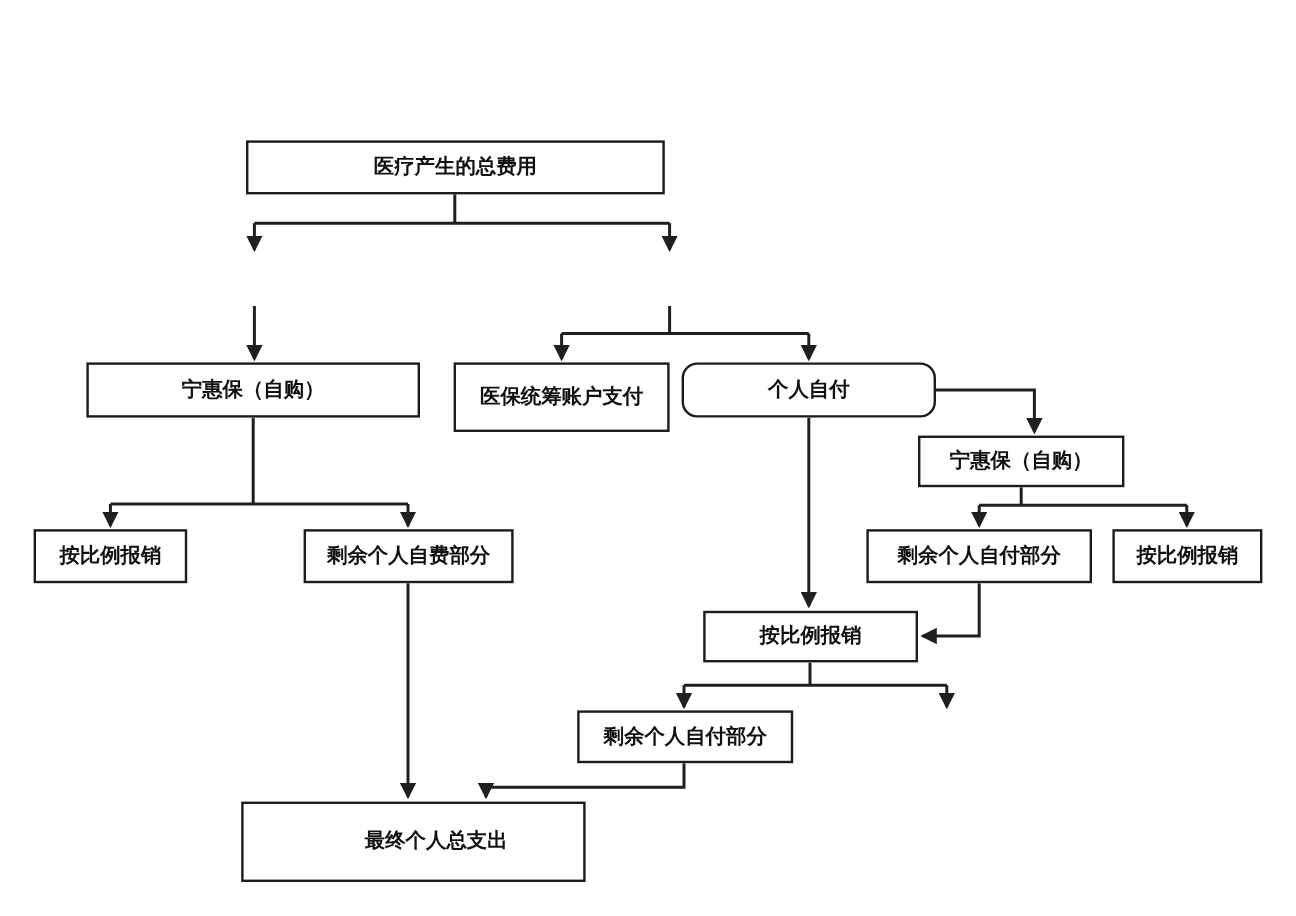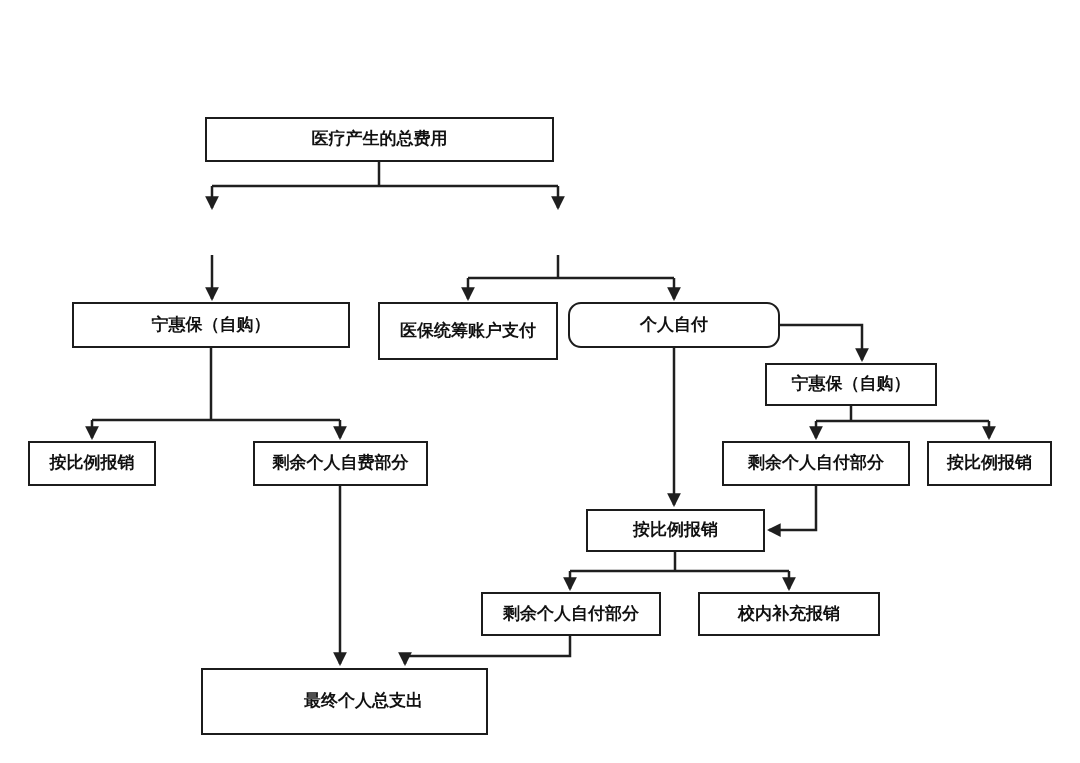--- a/index.html
+++ b/index.html
@@ -122,17 +122,16 @@
   <div class="box" style="left:253px; top:441px; width:175px; height:45px;">剩余个人自费部分</div>
 
   <div class="box" style="left:722px; top:441px; width:188px; height:45px;">剩余个人自付部分</div>
 
   <div class="box" style="left:927px; top:441px; width:125px; height:45px;">按比例报销</div>
 
   <div class="box" style="left:586px; top:509px; width:179px; height:43px;">按比例报销</div>
 
   <div class="box" style="left:481px; top:592px; width:180px; height:44px;">剩余个人自付部分</div>
 
-  <div class="box" style="left:698px; top:592px; width:182px; height:44px;">校内补充报销</div>
 
   <div class="box" style="left:201px; top:668px; width:287px; height:67px;padding-left:44px;">最终个人总支出</div>
 
 </div>
 
 </body></html>

